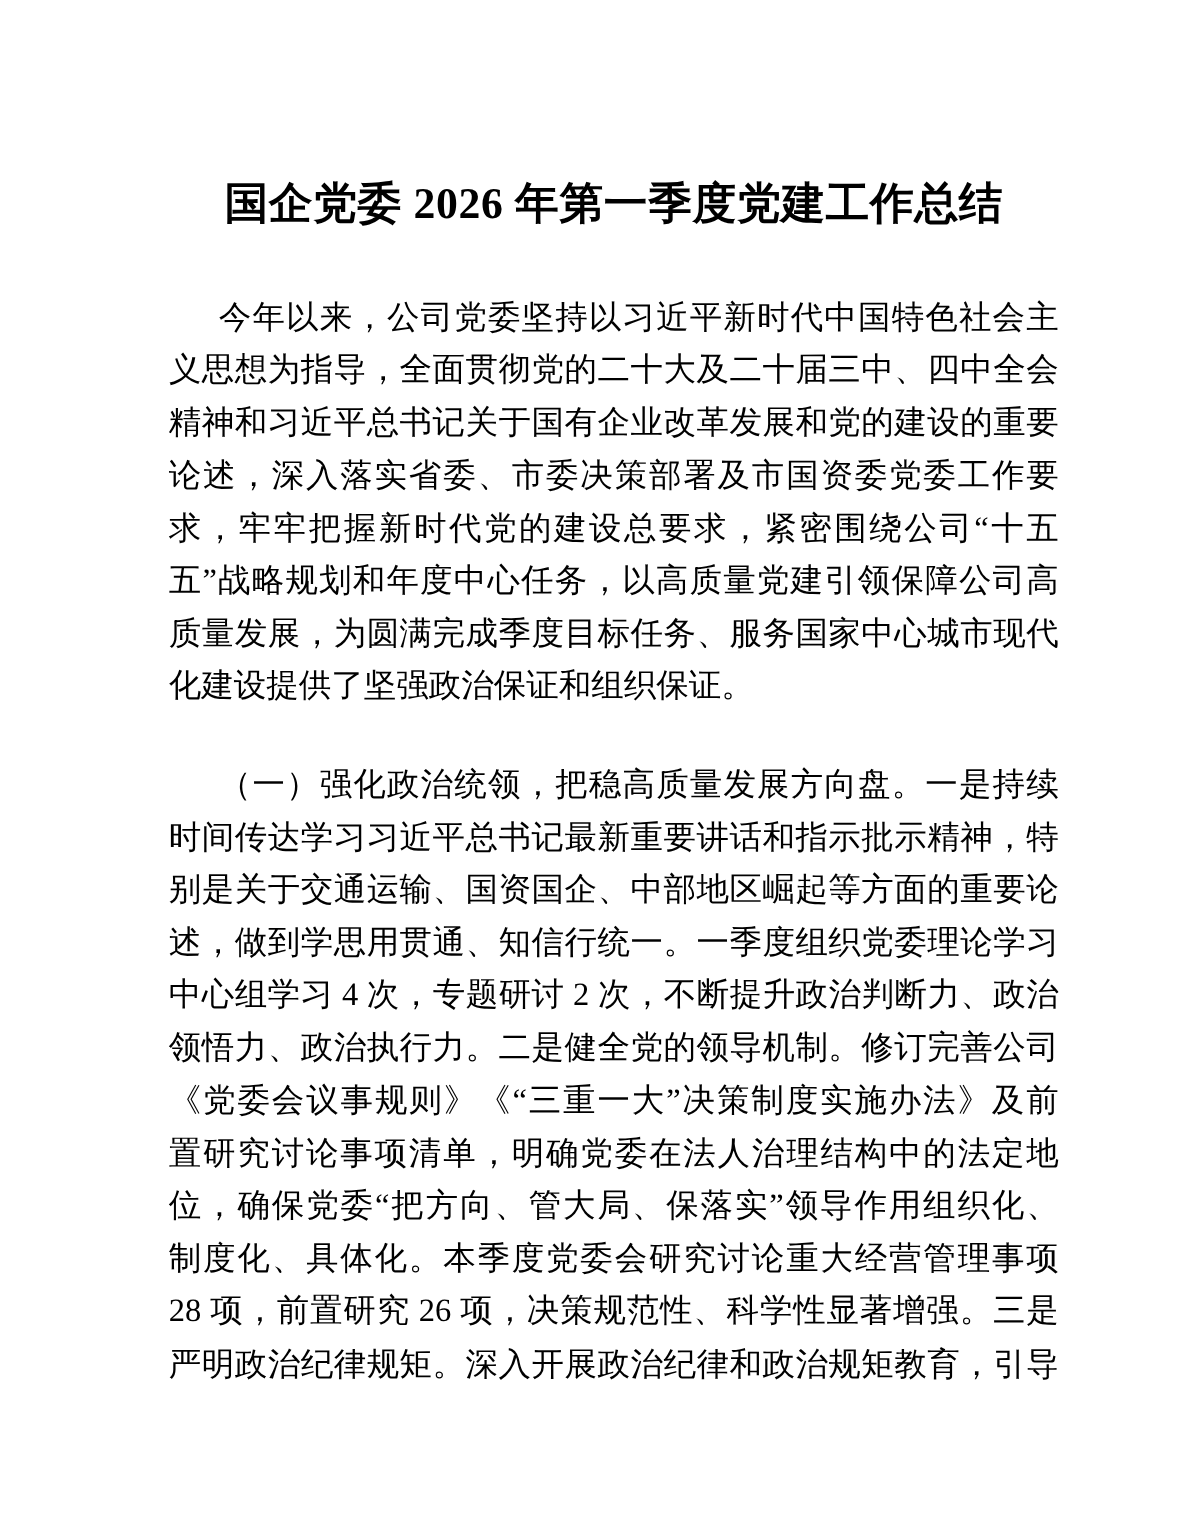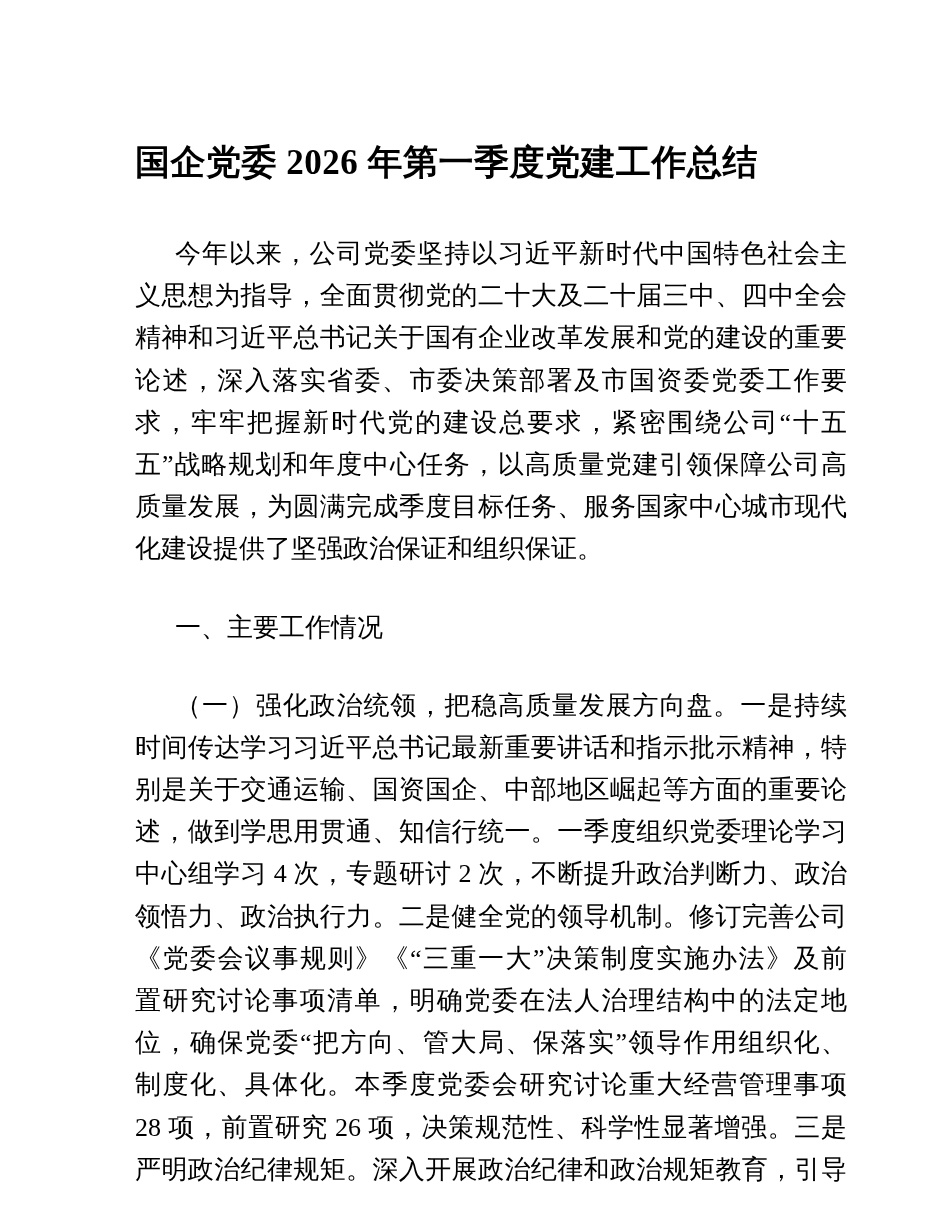--- a/index.html
+++ b/index.html
@@ -15,20 +15,21 @@
     background: #ffffff;
     color: #000000;
     overflow: hidden;
   }
   .doc-title {
     position: absolute;
     top: 138px;
     left: 135px;
     width: 712px;
     margin: 0;
+    text-align: center;
     font-size: 35px;
     line-height: 50px;
     font-weight: bold;
     letter-spacing: 0.5px;
     white-space: nowrap;
   }
   .content {
     position: absolute;
     top: 197px;
     left: 135px;
@@ -59,21 +60,20 @@
   <h1 class="doc-title">国企党委 2026 年第一季度党建工作总结</h1>
   <div class="content">
     <div class="ln indent">今年以来，公司党委坚持以习近平新时代中国特色社会主</div>
     <div class="ln">义思想为指导，全面贯彻党的二十大及二十届三中、四中全会</div>
     <div class="ln">精神和习近平总书记关于国有企业改革发展和党的建设的重要</div>
     <div class="ln">论述，深入落实省委、市委决策部署及市国资委党委工作要</div>
     <div class="ln">求，牢牢把握新时代党的建设总要求，紧密围绕公司“十五</div>
     <div class="ln">五”战略规划和年度中心任务，以高质量党建引领保障公司高</div>
     <div class="ln">质量发展，为圆满完成季度目标任务、服务国家中心城市现代</div>
     <div class="ln plain">化建设提供了坚强政治保证和组织保证。</div>
-    <div class="ln plain indent">一、主要工作情况</div>
     <div class="ln indent">（一）强化政治统领，把稳高质量发展方向盘。一是持续</div>
     <div class="ln">时间传达学习习近平总书记最新重要讲话和指示批示精神，特</div>
     <div class="ln">别是关于交通运输、国资国企、中部地区崛起等方面的重要论</div>
     <div class="ln">述，做到学思用贯通、知信行统一。一季度组织党委理论学习</div>
     <div class="ln">中心组学习 4 次，专题研讨 2 次，不断提升政治判断力、政治</div>
     <div class="ln">领悟力、政治执行力。二是健全党的领导机制。修订完善公司</div>
     <div class="ln">《党委会议事规则》《“三重一大”决策制度实施办法》及前</div>
     <div class="ln">置研究讨论事项清单，明确党委在法人治理结构中的法定地</div>
     <div class="ln">位，确保党委“把方向、管大局、保落实”领导作用组织化、</div>
     <div class="ln">制度化、具体化。本季度党委会研究讨论重大经营管理事项</div>

